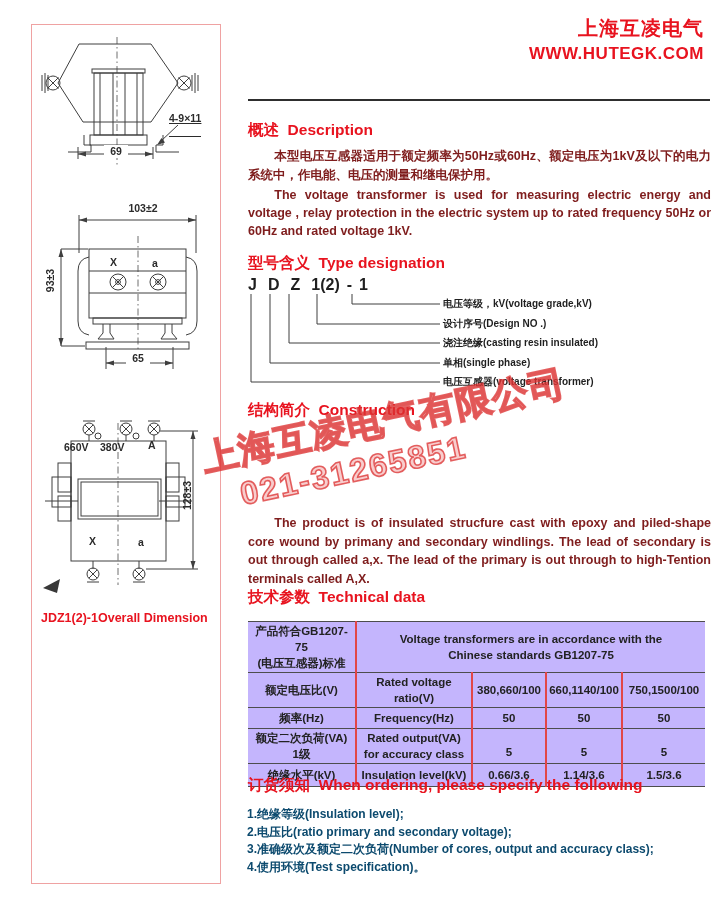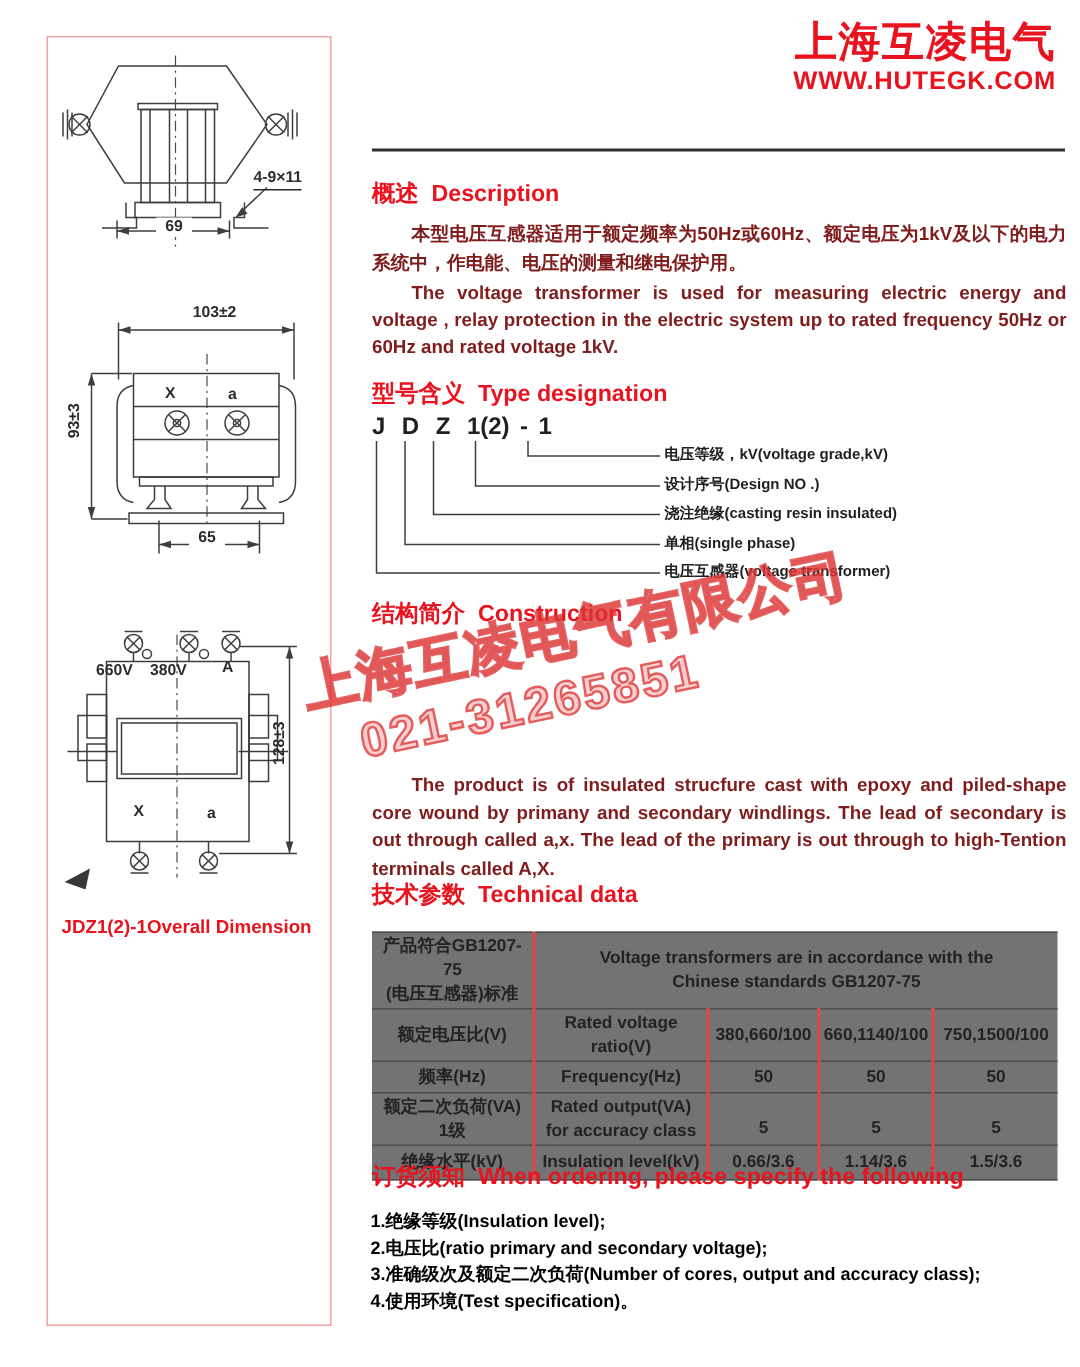--- a/index.html
+++ b/index.html
@@ -16,29 +16,29 @@
   .ln { stroke:#3e3e3e; stroke-width:1; fill:none; }
   .ar { fill:#3e3e3e; stroke:none; }
   .cl { stroke:#4a4a4a; stroke-width:0.8; fill:none; stroke-dasharray:7 3 1.5 3; }
   .dim {
     position:absolute; font-size:10.5px; font-weight:bold; color:#2b2b2b;
     line-height:13px; white-space:nowrap; z-index:3;
   }
   .dim.ctr { text-align:center; }
   .dim.bgw { background:#fff; }
   .rot { transform:rotate(-90deg); transform-origin:center; }
-  .underl { border-bottom:1px solid #2b2b2b; padding-bottom:1px; }
+  .underl { border-bottom:1px solid #2b2b2b; padding-bottom:11px;text-decoration:underline; }
   .caption {
     position:absolute; left:41px; top:595px; font-size:12.5px; font-weight:bold;
     color:#e8131f; white-space:nowrap;margin-top:16px;
   }
   
   .abs { position:absolute; }
   .logo { position:absolute; right:16px; top:12px; text-align:right; color:#e8131f; }
-  .logo .cn { font-size:28px; font-weight:bold; letter-spacing:1px; line-height:32px; }
+  .logo .cn { font-size:20px; font-weight:bold; letter-spacing:1px; line-height:32px; }
   .logo .url { font-size:17px; font-weight:bold; letter-spacing:0.5px; line-height:19px; }
   .titles { position:absolute; left:248px; top:38px; color:#e8131f;
     font-size:17px; font-weight:bold; line-height:26px; white-space:nowrap; }
   .divider { position:absolute; left:248px; top:99px; width:462px; height:2px; background:#2e2e2e; }
   .sec-h {
     position:absolute; left:248px; color:#e8131f; font-size:15.5px; font-weight:bold;
     white-space:pre-wrap; line-height:17px;
   }
   .para {
     position:absolute; left:248px; width:463px; font-size:12.5px; font-weight:bold;
@@ -50,32 +50,32 @@
   .code-line span { display:inline-block; }
   .gap-lg { margin-right:11px; }
   .gap-sm { margin-right:7px; }
   .type-label {
     position:absolute; left:443px; font-size:10px; font-weight:bold; color:#1f1f1f;
     line-height:13px; white-space:nowrap;
   }
   
   .tech-table {
     position:absolute; left:248px; top:621px; width:457px; border-collapse:collapse;
-    background:#737373; font-size:11.5px; font-weight:bold; color:#222;
+    background:#c4b5fd; font-size:11.5px; font-weight:bold; color:#222;
     text-align:center; table-layout:fixed;
     border-top:1.5px solid #4d4d4d; border-bottom:1.5px solid #4d4d4d;
   }
   .tech-table td { border-top:1.5px solid #4d4d4d; padding:1px 2px; line-height:16px; }
   .tech-table td + td { border-left:2px solid #e24747; }
   .tech-table .vbot { vertical-align:bottom; padding-bottom:3px; }
   .tech-table .h21 { height:20px; }
   .tech-table .h19 { height:18px; }
   
   .order-list { position:absolute; left:247px; top:806px; font-size:12px; font-weight:bold;
-    color:#000000; line-height:17.6px; }
+    color:#0c4a6e; line-height:17.6px; }
   
   .watermark {
     position:absolute; left:198px; top:438px; z-index:6; pointer-events:none;
     transform:rotate(-12deg); transform-origin:0 0; white-space:nowrap;
     font-weight:bold; color:rgba(232,90,90,0.30);
     -webkit-text-stroke:1.6px rgba(219,47,47,0.75);
   }
   .watermark .l1 { font-size:36px; line-height:44px; letter-spacing:1px; }
   .watermark .l2 { font-size:32px; line-height:40px; margin-left:30px; letter-spacing:2px; }
 </style>

